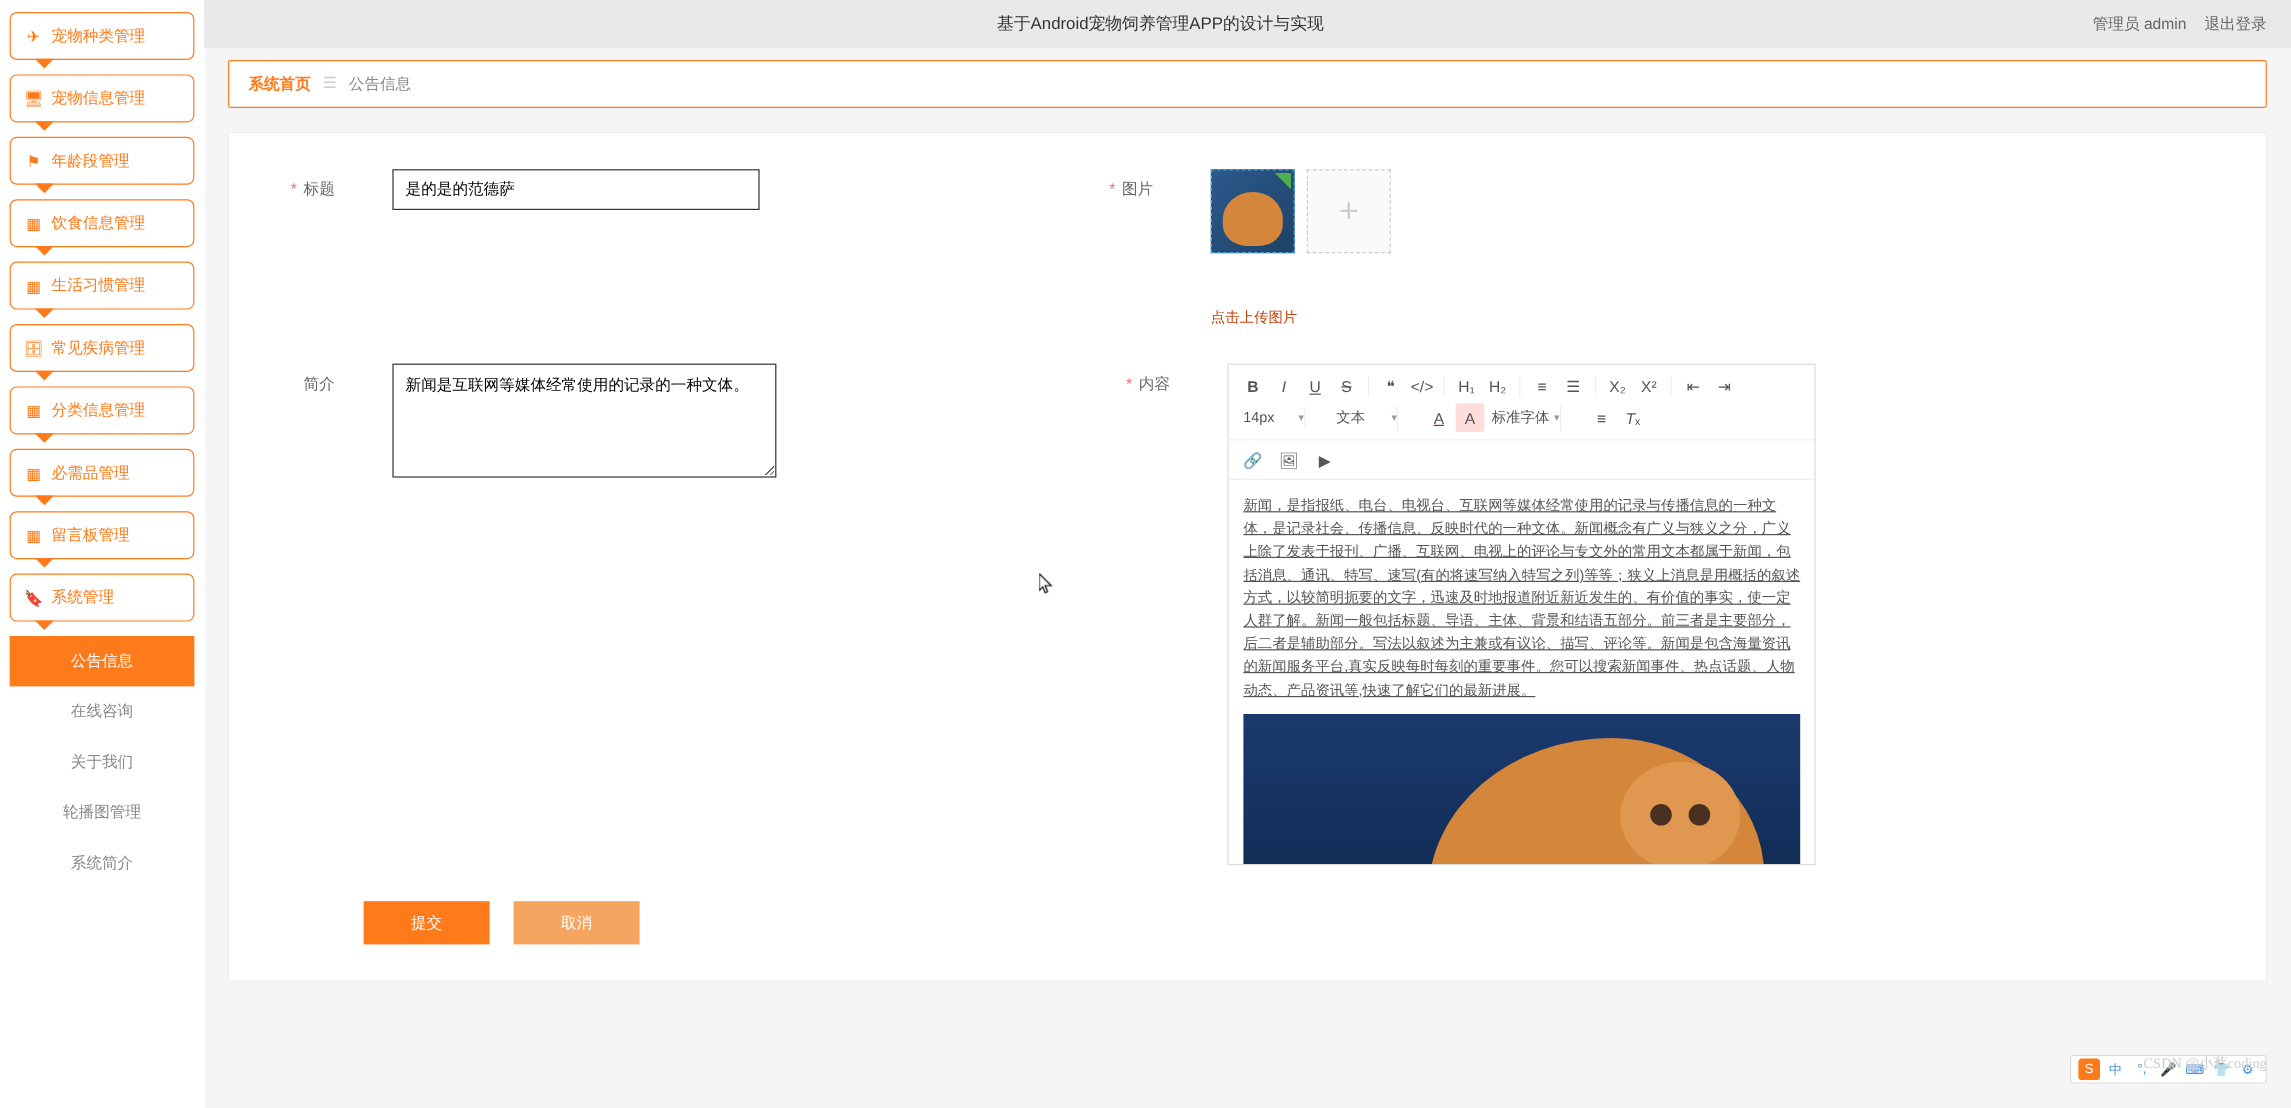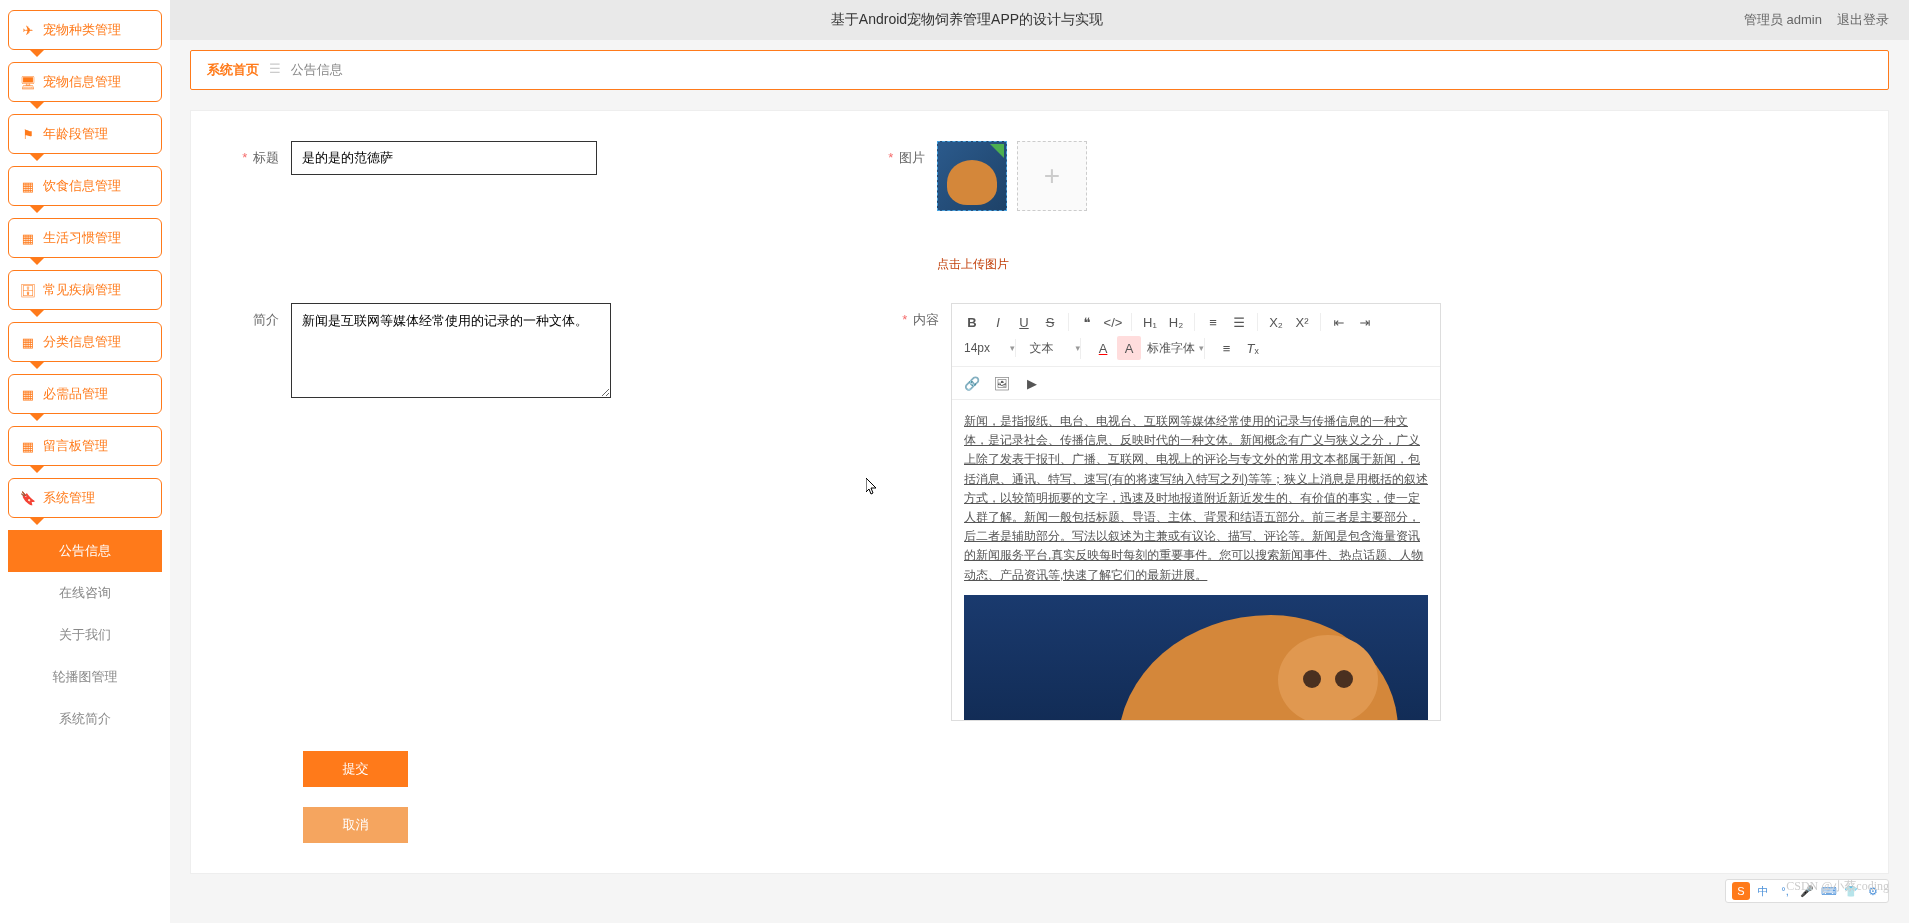--- a/index.html
+++ b/index.html
@@ -21,51 +21,51 @@
     
     .main { margin-left: 170px; margin-top: 40px; padding: 10px 20px; }
     
     .breadcrumb { border: 1px solid #ff7a1a; background: #fff; padding: 10px 16px; border-radius: 2px; margin-bottom: 20px; display: flex; gap: 10px; font-size: 13px; }
     .breadcrumb .home { color: #ff7a1a; font-weight: bold; }
     .breadcrumb .sep { color: #ccc; }
     .breadcrumb .current { color: #888; }
     
     .form-panel { background: #fff; padding: 30px 40px; border: 1px solid #eee; }
     .form-row { display: flex; gap: 60px; margin-bottom: 30px; }
-    .form-group { display: flex; align-items: flex-start; }
+    .form-group { display: flex; align-items: flex-start; gap: 36px; }
     .form-label { width: 60px; text-align: right; padding-right: 12px; padding-top: 8px; color: #666; font-size: 13px; }
     .form-label .req { color: #f56c6c; margin-right: 2px; }
     .form-input { width: 306px; height: 34px; border: 1px solid #333; padding: 0 10px; font-size: 13px; }
     .form-textarea { width: 320px; height: 95px; border: 1px solid #333; padding: 8px 10px; font-size: 13px; resize: both; font-family: inherit; }
     
     .upload-area { display: flex; gap: 10px; align-items: flex-start; }
     .upload-preview { width: 70px; height: 70px; border: 1px dashed #4aa3df; background: linear-gradient(135deg, #2b5a8c 0%, #1e4268 100%); position: relative; overflow: hidden; }
     .upload-preview::after { content: ''; position: absolute; top: 2px; right: 2px; width: 14px; height: 14px; background: #4caf50; clip-path: polygon(0 0, 100% 0, 100% 100%); }
     .cat-shape { position: absolute; bottom: 5px; left: 50%; transform: translateX(-50%); width: 50px; height: 45px; background: #d4873a; border-radius: 50% 50% 40% 40%; }
     .upload-add { width: 70px; height: 70px; border: 1px dashed #ccc; display: flex; align-items: center; justify-content: center; color: #ccc; font-size: 28px; cursor: pointer; background: #fafafa; }
     .upload-hint { color: #c2410c; font-size: 12px; margin-top: 45px; }
     
     .editor { border: 1px solid #ddd; width: 490px; background: #fff; }
     .editor-toolbar { border-bottom: 1px solid #eee; padding: 6px 8px; display: flex; flex-wrap: wrap; gap: 2px; align-items: center; }
     .tb-btn { width: 24px; height: 24px; display: inline-flex; align-items: center; justify-content: center; cursor: pointer; color: #555; font-size: 13px; border-radius: 2px; }
     .tb-sep { width: 1px; height: 18px; background: #eee; margin: 0 4px; }
     .tb-select { border: none; background: transparent; font-size: 12px; color: #555; padding: 2px 4px; cursor: pointer; min-width: 50px; }
-    .tb-select-wrap { display: inline-flex; align-items: center; border-right: 1px solid #eee; padding-right: 0; margin-right: 8px; }
+    .tb-select-wrap { display: inline-flex; align-items: center; border-right: 1px solid #eee; padding-right: 0; margin-right: 20px; }
     .tb-select-wrap::after { content: '▾'; font-size: 9px; color: #999; }
     .editor-toolbar2 { border-bottom: 1px solid #eee; padding: 4px 8px; display: flex; gap: 6px; align-items: center; }
     .editor-content { padding: 12px; font-size: 12px; line-height: 1.6; color: #555; height: 320px; overflow-y: scroll; }
     .editor-content p { margin-bottom: 6px; text-decoration: underline; }
     .editor-image { width: 100%; height: 200px; background: linear-gradient(180deg, #1a3a6e 0%, #0d2448 100%); margin-top: 10px; position: relative; overflow: hidden; }
     .cat-large { position: absolute; bottom: 0; right: 30px; width: 280px; height: 180px; background: #d4873a; border-radius: 60% 50% 20% 20% / 80% 70% 10% 10%; }
     .cat-face { position: absolute; top: 20px; right: 20px; width: 100px; height: 90px; background: #e09850; border-radius: 50%; }
     .cat-eye { position: absolute; width: 18px; height: 18px; background: #4a3020; border-radius: 50%; top: 35px; }
     .cat-eye.left { left: 25px; }
     .cat-eye.right { right: 25px; }
     
-    .form-actions { display: flex; gap: 20px; margin-top: 20px; margin-left: 72px; flex-direction: column; }
+    .form-actions { display: flex; gap: 20px; margin-top: 20px; margin-left: 72px; }
     .btn { width: 105px; height: 36px; border: none; cursor: pointer; font-size: 13px; color: #fff; }
     .btn-primary { background: #ff7a1a; }
     .btn-secondary { background: #f5a55f; }
     
     .watermark { position: fixed; bottom: 28px; right: 20px; color: #ccc; font-size: 12px; font-family: Liberation Serif, serif; }
     .ime-bar { position: fixed; bottom: 20px; right: 20px; display: flex; gap: 4px; align-items: center; background: #fff; padding: 2px 6px; border: 1px solid #ddd; border-radius: 3px; }
     .ime-icon { width: 18px; height: 18px; display: inline-flex; align-items: center; justify-content: center; font-size: 11px; }
     
     .cursor-arrow { position: fixed; top: 478px; left: 866px; width: 12px; height: 18px; pointer-events: none; z-index: 1000; }
   </style>

